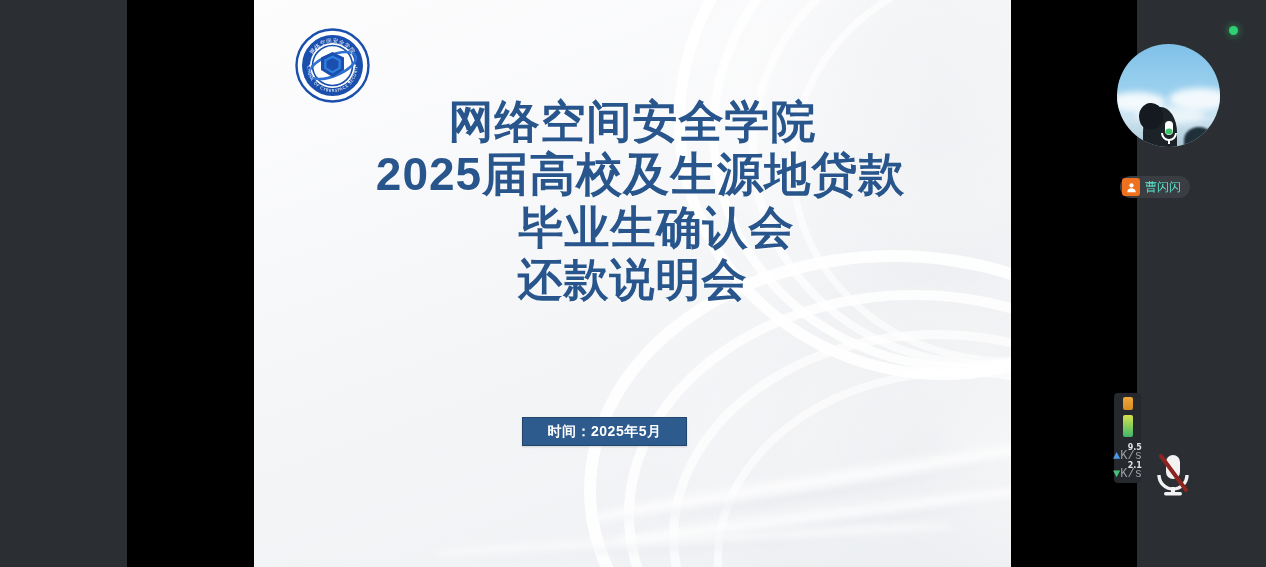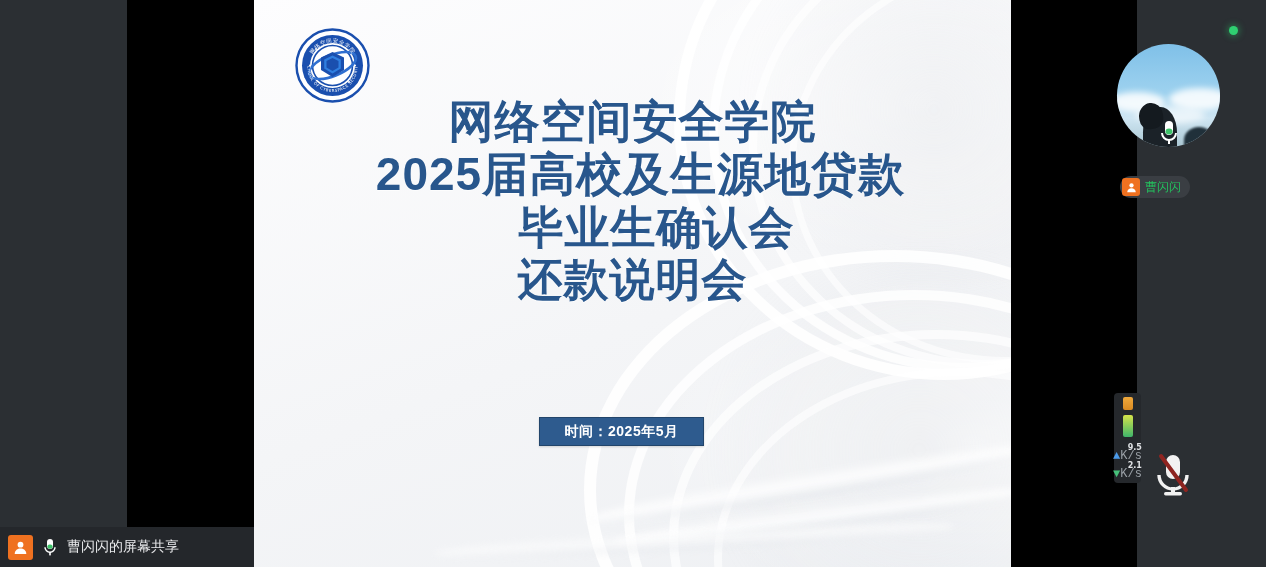--- a/index.html
+++ b/index.html
@@ -71,21 +71,21 @@
     white-space:nowrap;
     text-shadow:0 1px 0 rgba(255,255,255,0.65);
   }
   .t1 { font-size:45px; }
   .t2 { font-size:46px;padding-left:16px; }
   .t3 { font-size:45px;padding-left:48px; }
   .t4 { font-size:45px; }
 
   
   .date-badge {
-    position:absolute; left:285px; top:417px;
+    position:absolute; left:268px; top:417px;
     width:165px; height:29px;
     background:#2e5b8e;
     border:1px solid #22456b;
     display:flex; align-items:center; justify-content:center;
     color:#ffffff; font-size:14px; font-weight:bold;
     letter-spacing:0.5px;
     box-shadow:0 1px 2px rgba(0,0,0,0.15);
   }
 
   
@@ -152,21 +152,21 @@
     height:22px; border-radius:11px;
     background:#3a3e43;
     display:flex; align-items:center; gap:5px;
     padding:0 9px 0 2px;
   }
   .name-chip .mini-av {
     width:18px; height:18px; background:#ef7120; border-radius:3px;
     display:flex; align-items:center; justify-content:center; flex:0 0 auto;
   }
   .name-chip .nm {
-    color:#22c55e; font-size:12px; white-space:nowrap;
+    color:#5eead4; font-size:12px; white-space:nowrap;
     font-family:"DejaVu Sans","Liberation Sans",sans-serif;
   }
 
   
   .net-panel {
     position:absolute; left:1114px; top:393px;
     width:27px;
     display:flex; flex-direction:column; align-items:center;
     background:#25282c; border-radius:4px; padding:4px 0 5px;
   }
@@ -243,37 +243,20 @@
     <div class="titles">
       <div class="tline t1">网络空间安全学院</div>
       <div class="tline t2">2025届高校及生源地贷款</div>
       <div class="tline t3">毕业生确认会</div>
       <div class="tline t4">还款说明会</div>
     </div>
 
     <div class="date-badge">时间：2025年5月</div>
   </div>
 
-  <div class="share-bar">
-    <div class="avatar-chip">
-      <svg width="15" height="15" viewBox="0 0 16 16">
-        <circle cx="8" cy="5" r="3.1" fill="#ffffff"></circle>
-        <path d="M1.8 15 C1.8 10.9 5 9 8 9 C11 9 14.2 10.9 14.2 15 Z" fill="#ffffff"></path>
-      </svg>
-    </div>
-    <span style="display:flex;align-items:center;">
-      <svg width="16" height="20" viewBox="0 0 16 20">
-        <rect x="5" y="2" width="6" height="10" rx="3" fill="#ffffff"></rect>
-        <rect x="5.4" y="7.4" width="5.2" height="4.4" rx="2.2" fill="#3ec46a"></rect>
-        <path d="M3 10.2 a5 5 0 0 0 10 0" fill="none" stroke="#ffffff" stroke-width="1.5"></path>
-        <rect x="7.2" y="15" width="1.6" height="3.4" fill="#ffffff"></rect>
-      </svg>
-    </span>
-    <span class="share-text">曹闪闪的屏幕共享</span>
-  </div>
 
   <div class="sidebar"></div>
 
   <div class="status-dot"></div>
 
   <div class="video-tile">
     <div class="cloud" style="left:-8px; top:48px; width:56px; height:20px;"></div>
     <div class="cloud" style="left:52px; top:44px; width:62px; height:22px;"></div>
     <div class="cloud" style="left:18px; top:62px; width:70px; height:18px; opacity:.7;"></div>
     <div class="sil-bush"></div>

